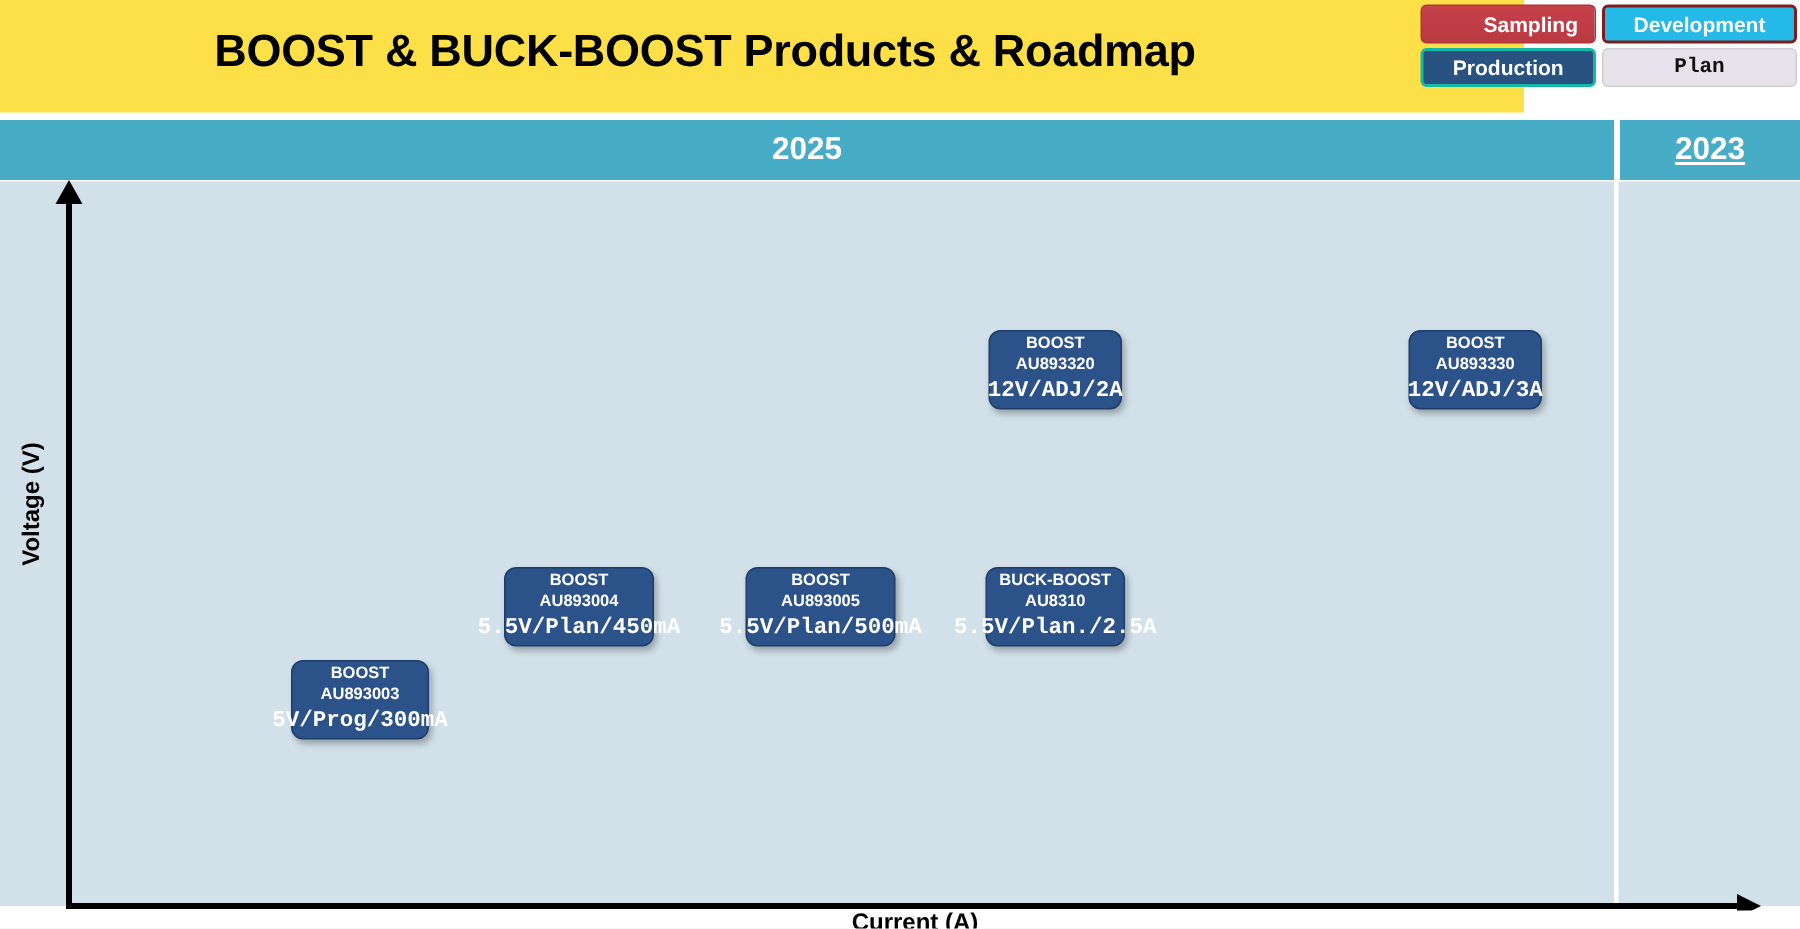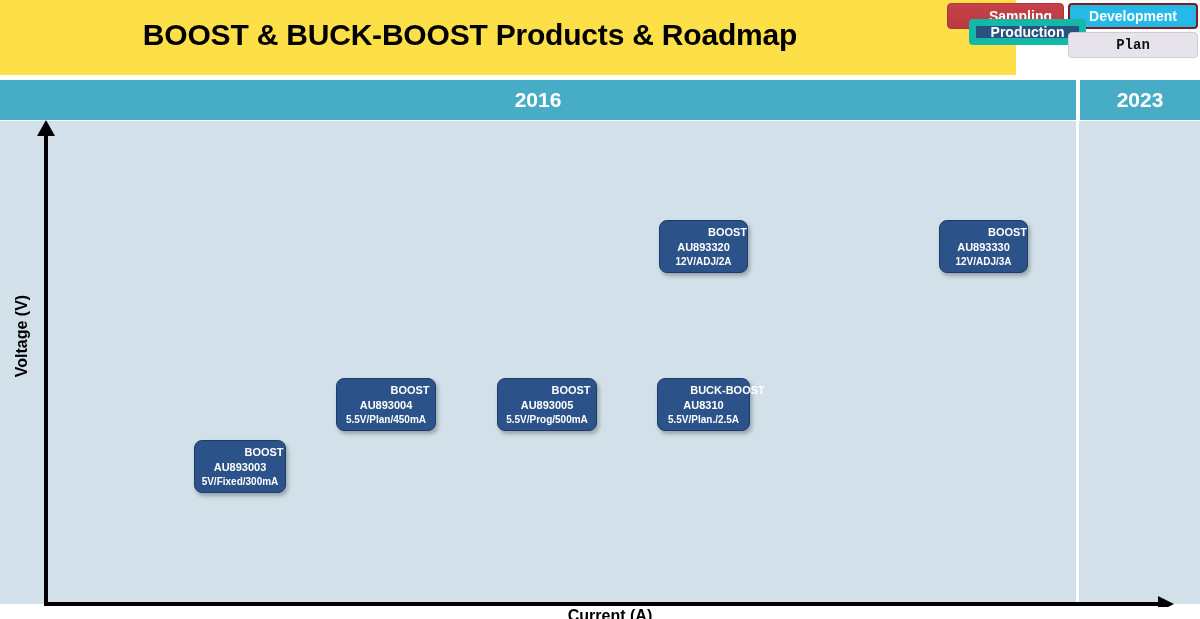--- a/index.html
+++ b/index.html
@@ -61,26 +61,25 @@
     padding-left: 30px;
   }
   .chip-development {
     left: 122px; top: 0px;
     width: 130px; height: 26px;
     background: #25b9e8;
     border: 2px solid #7f1d1d;
     color: #ffffff;
   }
   .chip-production {
-    left: 1px; top: 16px;
+    left: 1px; top: 29px;
     width: 117px; height: 26px;
     background: #28527f;
-    border: 7px solid #14b8a6;
-    color: #ffffff;
-    margin-left: 22px;
+    border: 2px solid #14b8a6;
+    color: #ffffff;
   }
   .chip-plan {
     left: 122px; top: 29px;
     width: 130px; height: 26px;
     background: #e6e4ea;
     border: 1px solid #cfccd6;
     color: #111111;
     font-family: Liberation Mono, monospace;
   }
 
@@ -96,21 +95,21 @@
     top: 0;
     height: 40px;
     display: flex;
     align-items: center;
     justify-content: center;
     color: #ffffff;
     font-size: 21px;
     font-weight: bold;
   }
   #year-2022 { left: 0px;    width: 1076px; }
-  #year-2023 { left: 1080px; width: 120px;  }
+  #year-2023 { left: 1080px; width: 120px; text-decoration: underline;  }
   #year-divider {
     position: absolute;
     left: 1076px; top: 0;
     width: 4px; height: 40px;
     background: #ffffff;
   }
 
   
   #plot-area {
     position: absolute;
@@ -201,33 +200,33 @@
     align-items: center;
     justify-content: center;
     box-sizing: border-box;
     padding: 2px 4px;
   }
   .node-type {
     font-size: 11px;
     font-weight: bold;
     line-height: 1.35;
     white-space: nowrap;
-    padding-left: 48px;
   }
   .node-part {
     font-size: 11px;
     font-weight: bold;
     line-height: 1.35;
     white-space: nowrap;
   }
   .node-spec {
-    font-size: 10px;
+    font-size: 15px;
     font-weight: bold;
     line-height: 1.35;
     white-space: nowrap;
+    font-family: Liberation Mono, monospace;
   }
 </style>
 </head>
 <body>
 
 <div id="title-bar">
   <div id="page-title">BOOST &amp; BUCK-BOOST Products &amp; Roadmap</div>
 
   <div id="legend">
     <div class="legend-chip chip-sampling">
@@ -240,21 +239,21 @@
       <span>Production</span>
     </div>
     <div class="legend-chip chip-plan">
       <span>Plan</span>
     </div>
   </div>
 </div>
 
 <div id="year-header">
   <div class="year-cell" id="year-2022">
-    <span>2016</span>
+    <span>2025</span>
   </div>
   <div id="year-divider"></div>
   <div class="year-cell" id="year-2023">
     <span>2023</span>
   </div>
 </div>
 
 <div id="plot-area"></div>
 <div id="plot-col-divider"></div>
 <div id="plot-right-pad"></div>
@@ -266,31 +265,31 @@
 
 <div id="y-axis-label">Voltage (V)</div>
 
 <div id="plot-bottom-white"></div>
 <div id="x-axis-label">Current (A)</div>
 
 <div id="product-nodes-layer">
     <div class="product-node" style="left: 194px; top: 440px; width: 92px; height: 53px;">
       <div class="node-type">BOOST</div>
       <div class="node-part">AU893003</div>
-      <div class="node-spec">5V/Fixed/300mA</div>
+      <div class="node-spec">5V/Prog/300mA</div>
     </div>
     <div class="product-node" style="left: 336px; top: 378px; width: 100px; height: 53px;">
       <div class="node-type">BOOST</div>
       <div class="node-part">AU893004</div>
       <div class="node-spec">5.5V/Plan/450mA</div>
     </div>
     <div class="product-node" style="left: 497px; top: 378px; width: 100px; height: 53px;">
       <div class="node-type">BOOST</div>
       <div class="node-part">AU893005</div>
-      <div class="node-spec">5.5V/Prog/500mA</div>
+      <div class="node-spec">5.5V/Plan/500mA</div>
     </div>
     <div class="product-node" style="left: 657px; top: 378px; width: 93px; height: 53px;">
       <div class="node-type">BUCK-BOOST</div>
       <div class="node-part">AU8310</div>
       <div class="node-spec">5.5V/Plan./2.5A</div>
     </div>
     <div class="product-node" style="left: 659px; top: 220px; width: 89px; height: 53px;">
       <div class="node-type">BOOST</div>
       <div class="node-part">AU893320</div>
       <div class="node-spec">12V/ADJ/2A</div>

